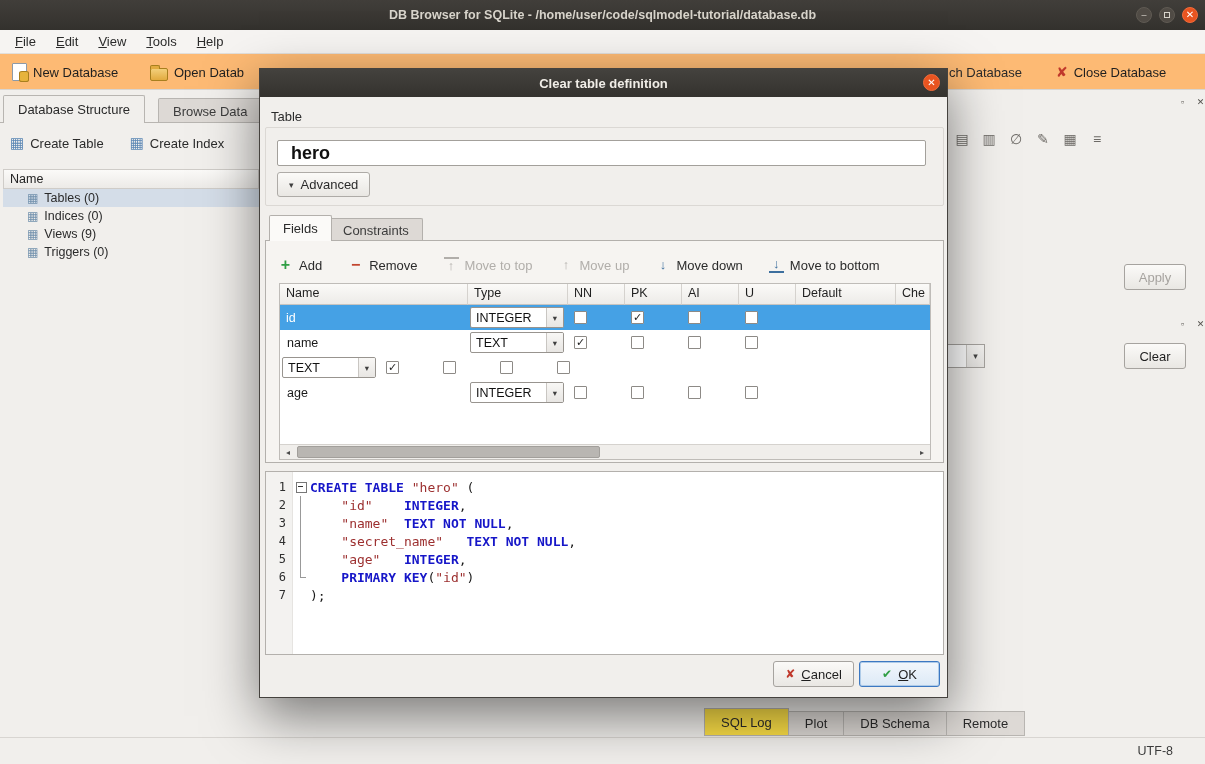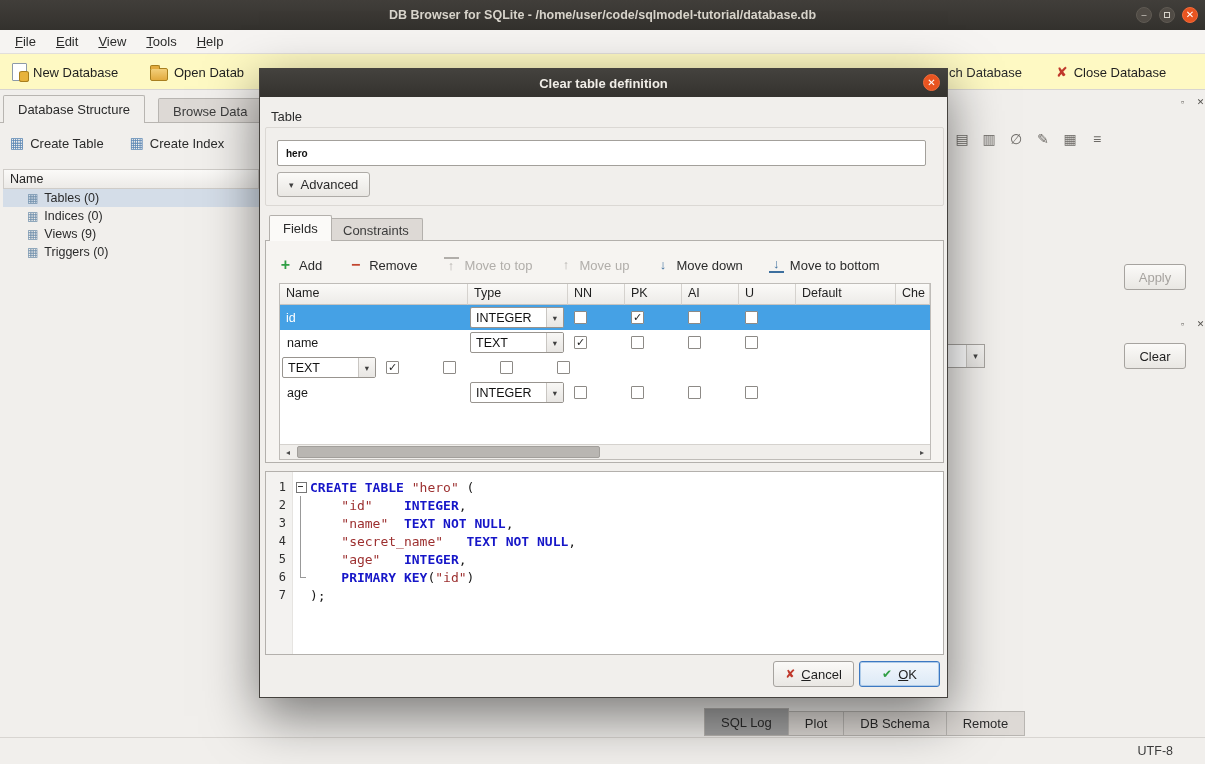--- a/index.html
+++ b/index.html
@@ -18,21 +18,21 @@
   .win-btn .sq { width:6px; height:6px; border:1px solid #d8d4cb; }
   .win-btn.close { background:var(--titlebar-close-orange,#e95420); border-color:#f06c3c; color:#fff; font-size:10px; }
 
   
   .menubar { position:absolute; left:0; top:30px; width:100%; height:24px; background:#f6f4f2;
              border-bottom:1px solid #e2dfdb; display:flex; padding-left:5px; }
   .menu-item { padding:4px 10px 0; }
   .menu-item::first-letter { text-decoration:underline; }
 
   
-  .toolbar { position:absolute; left:0; top:54px; width:100%; height:36px; background:#fef9c3;
+  .toolbar { position:absolute; left:0; top:54px; width:100%; height:36px; background:#fdba74;
              border-bottom:1px solid #d8d5d1; }
   .tool-btn { position:absolute; top:4px; height:28px; display:flex; align-items:center; gap:6px; padding:0 8px; color:#1f1f1f; }
   #btn-new-db { left:4px; } #btn-open-db { left:142px; } #btn-close-db { left:1048px; }
   #lbl-attach { position:absolute; left:949px; top:11px; }
   .icon-doc { width:15px; height:18px; background:#fff; border:1px solid #8d9aa8; border-radius:1px; position:relative; }
   .icon-doc::after { content:""; position:absolute; right:-3px; bottom:-2px; width:8px; height:9px;
                      background:#e7b33c; border:1px solid #a87f1e; border-radius:3px/2px; }
   .icon-folder { width:18px; height:13px; background:linear-gradient(#f3cf7a,#e2ab3f); border:1px solid #a87f1e;
                  border-radius:2px; position:relative; margin-top:4px; }
   .icon-folder::before { content:""; position:absolute; left:-1px; top:-4px; width:8px; height:3px;
@@ -72,38 +72,38 @@
                    border:1px solid #a6a39f; display:flex; }
   .pc-arrow { margin-left:auto; width:18px; border-left:1px solid #c9c6c2;
               background:linear-gradient(#f6f5f3,#e7e5e2); display:flex; align-items:center; justify-content:center;
               font-size:9px; color:#444; }
 
   
   .bottom-tabs { position:absolute; left:704px; top:708px; height:28px; display:flex; align-items:flex-end; }
   .btab { height:25px; display:flex; align-items:center; padding:0 16px; border:1px solid #b8b5b1;
           border-left:none; background:#ddd9d5; white-space:nowrap; }
   .btab:first-child { border-left:1px solid #b8b5b1; }
-  .btab.active { background:#a3a3a3; height:28px; }
+  .btab.active { background:#fde047; height:28px; }
   .statusbar { position:absolute; left:0; top:737px; width:100%; height:27px; background:#f1efec; border-top:1px solid #d8d5d1; }
   .sb-enc { position:absolute; right:32px; top:6px; font-size:12.5px; color:#3a3a3a; }
 
   
   .dialog { position:absolute; left:259px; top:68px; width:689px; height:630px; background:#f1efec;
             border:1px solid #45423e; box-shadow:0 18px 50px rgba(0,0,0,.5); z-index:10; }
   .dlg-titlebar { position:absolute; left:0; top:0; width:100%; height:28px;
                   background:linear-gradient(#44423e,#34322e); display:flex; align-items:center; justify-content:center; }
   .dlg-title { color:#f0ede7; font-weight:bold; }
   .dlg-close { position:absolute; right:7px; top:5px; width:17px; height:17px; border-radius:50%;
                background:var(--titlebar-close-orange,#e95420); border:1px solid #f06c3c; color:#fff; font-size:10px;
                display:flex; align-items:center; justify-content:center; }
   .dlg-label { position:absolute; left:11px; top:40px; }
   .dlg-frame { position:absolute; left:5px; top:58px; width:679px; height:79px; border:1px solid #dbd8d4; border-radius:2px; }
   .dlg-input { position:absolute; left:17px; top:71px; width:649px; height:26px; border:1px solid #a3a09b;
-               border-radius:2px; background:#fff; font-family:inherit; font-size:10px; font-weight:bold;
-               padding:0 8px; color:#111; }
+               border-radius:2px; background:#fff; font-family:inherit; font-size:18px; font-weight:bold;
+               padding:0 13px; color:#111; }
   .adv-btn { position:absolute; left:17px; top:103px; height:25px; display:flex; align-items:center; gap:7px;
              padding:0 11px; background:linear-gradient(#fbfaf8,#e9e7e3); border:1px solid #aeaba7; border-radius:3px; }
   .adv-arrow { font-size:9px; color:#3f3f3f; }
   .dlg-tab { position:absolute; display:flex; align-items:center; padding:8px 13px; border:1px solid #b3b0ac;
              border-bottom:none; border-radius:2px 2px 0 0; }
   #tab-fields { left:9px; top:146px; height:26px; background:#fbfaf8; z-index:3; box-shadow:0 1px 0 #f6f4f1; }
   #tab-constraints { left:69px; top:149px; height:23px; background:#ddd9d5; color:#3c3c3c; }
   .fields-panel { position:absolute; left:5px; top:171px; width:679px; height:223px;
                   border:1px solid #b3b0ac; background:#f6f4f1; }
   .actions { position:absolute; left:12px; top:12px; height:24px; display:flex; gap:26px; align-items:center; }

